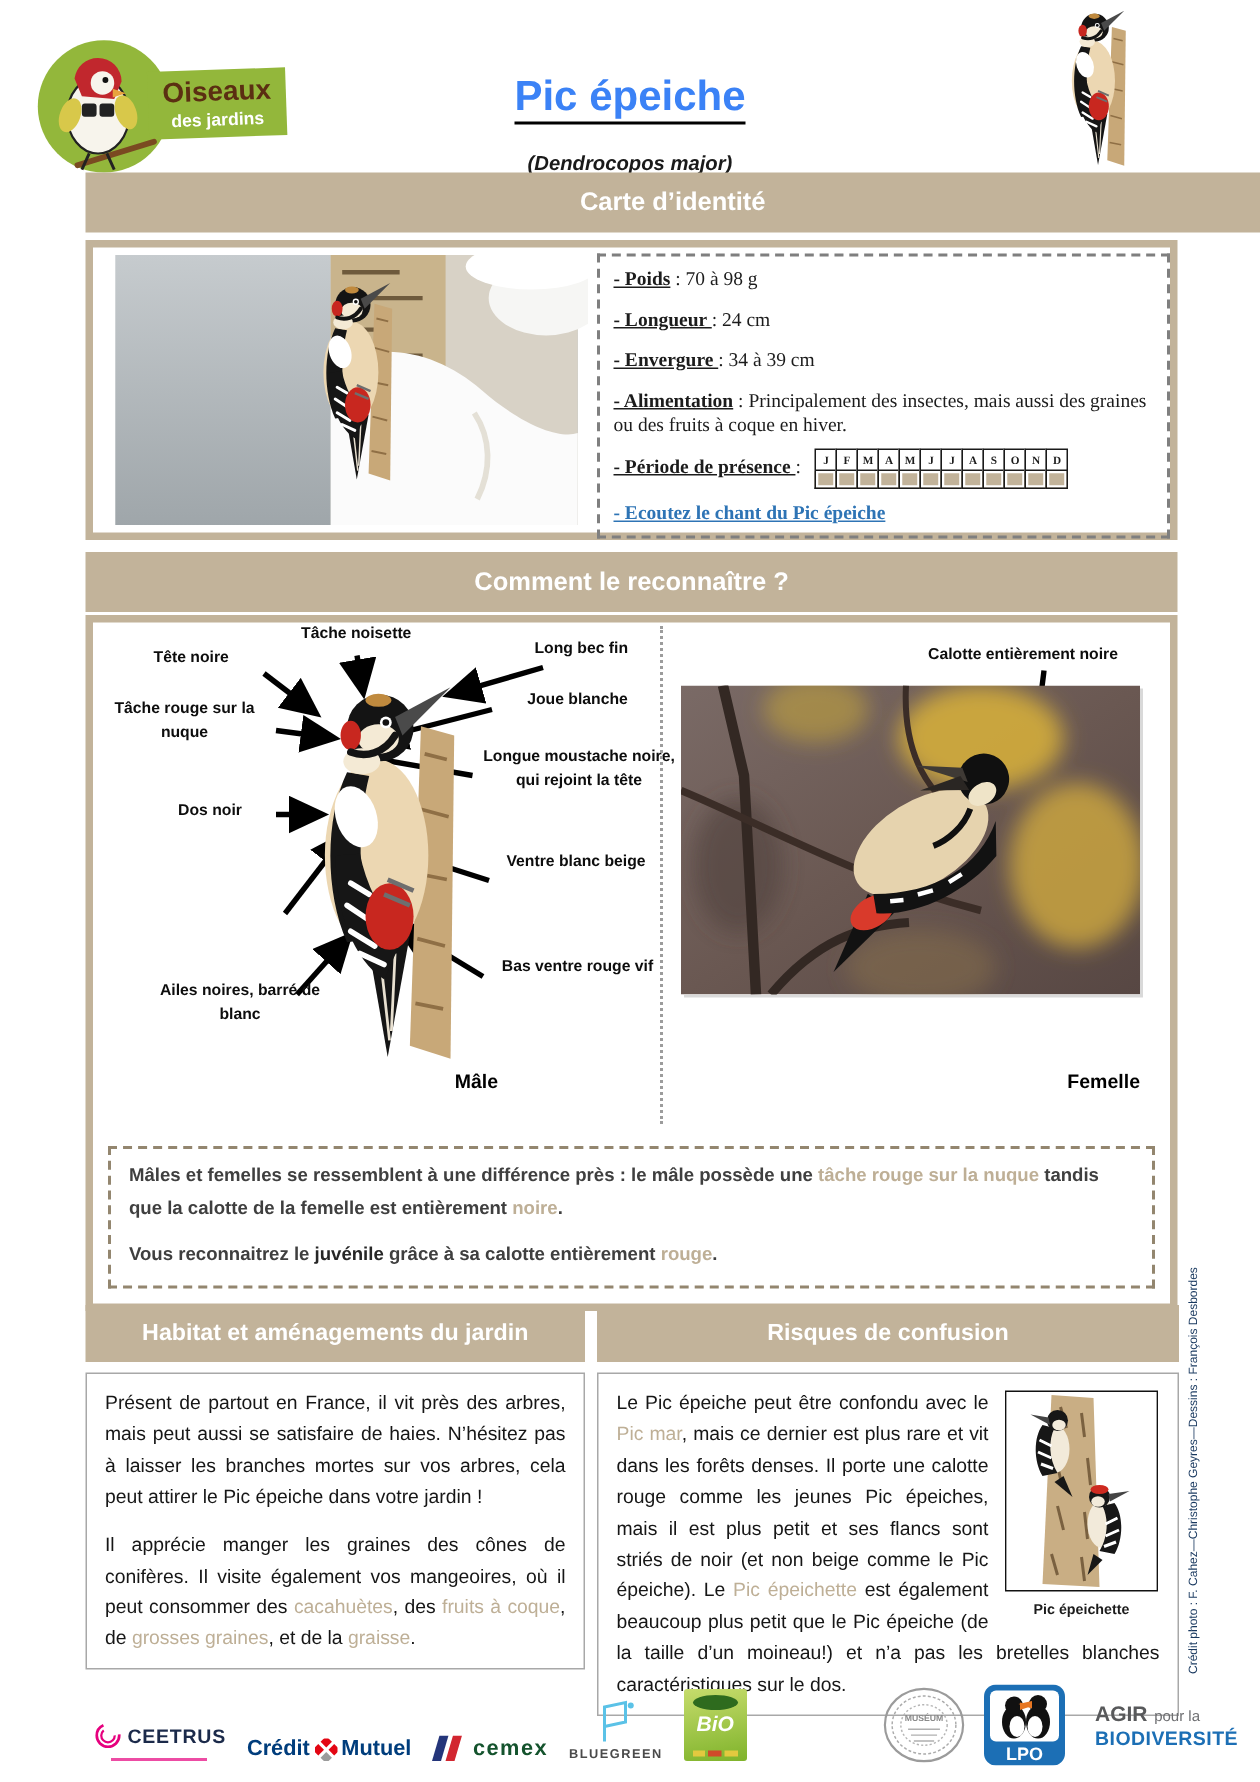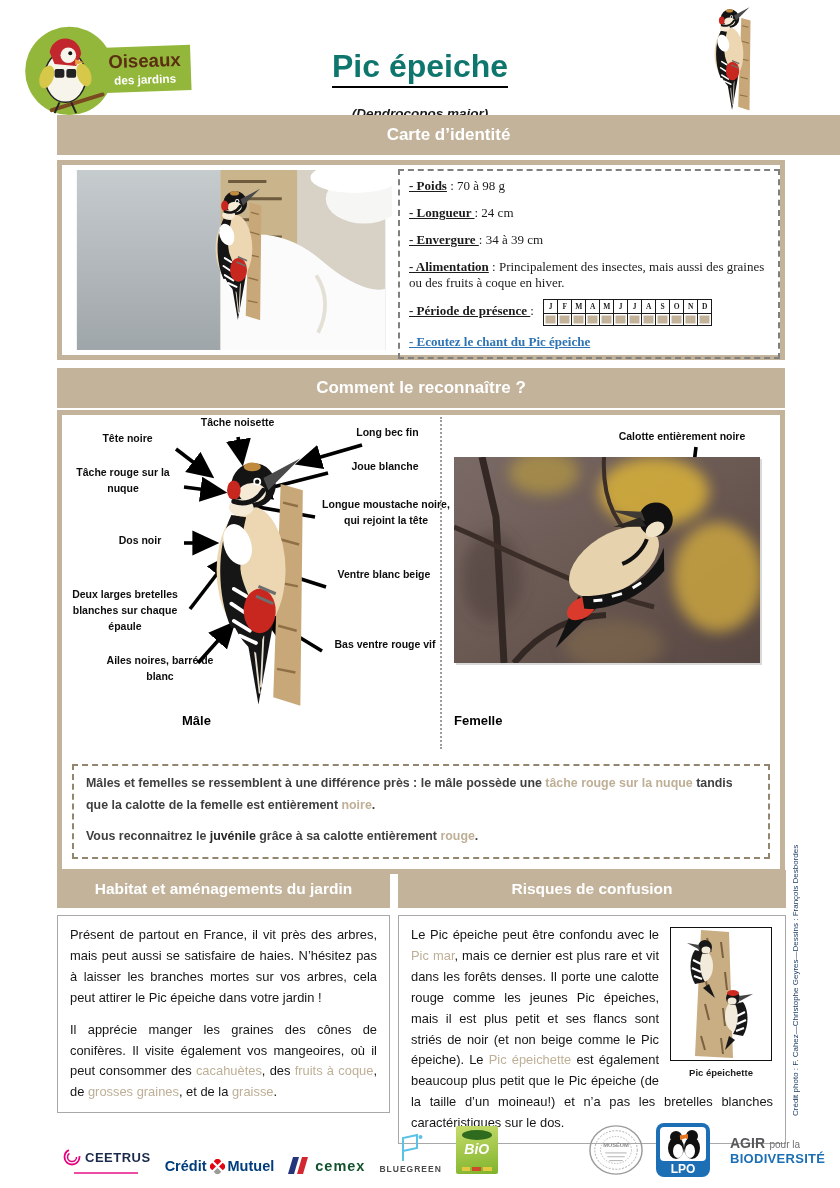--- a/index.html
+++ b/index.html
@@ -1,38 +1,38 @@
 <!DOCTYPE html>
 <html><head>
 <meta charset="utf-8">
 <style>
   html,body{margin:0;padding:0;}
   body{width:840px;height:1188px;background:#fff;font-family:"Liberation Sans","DejaVu Sans",sans-serif;position:relative;overflow:hidden;color:#1c1c1c;}
   .abs{position:absolute;}
   
   .titlebox{left:250px;top:48px;width:340px;text-align:center;}
-  .title{display:inline-block;font-size:32px;font-weight:bold;color:#0f766e;border-bottom:2px solid #000;padding-bottom:1px;}
+  .title{display:inline-block;font-size:28px;font-weight:bold;color:#3b82f6;border-bottom:2px solid #000;padding-bottom:1px;}
   .subtitle{font-size:13.5px;font-style:italic;font-weight:bold;color:#1a1a1a;margin-top:18px;}
   
   .bar{background:#C2B39A;color:#fff;font-weight:bold;font-size:17px;text-align:center;height:40px;line-height:40px;}
   .bar2{background:#C2B39A;color:#fff;font-weight:bold;font-size:15.5px;text-align:center;height:38px;line-height:38px;}
   .framebox{border:5px solid #C2B39A;background:#fff;}
   
   .iddetails{position:absolute;left:336px;top:4px;width:360px;height:172px;border:2px dashed #7f7f7f;padding:7px 9px;font-size:13px;}
   .idrow{margin-bottom:11px;font-family:Liberation Serif, serif;}
   .idlab{font-weight:bold;text-decoration:underline;}
   .cal{display:inline-block;vertical-align:middle;margin-left:6px;}
   .cal-row{display:flex;}
   .cal-m{width:13px;height:13px;border:1px solid #1a1a1a;margin-right:-1px;font-size:7.5px;font-weight:bold;text-align:center;line-height:13px;background:#fff;}
   .cal-f{width:13px;height:11px;border:1px solid #1a1a1a;border-top:none;margin-right:-1px;background:#C2B39A;box-shadow:inset 0 0 0 1.5px #fff;}
   .idlink{color:#2E74B5;font-weight:bold;text-decoration:underline;font-size:13px;}
   
   .recbody{position:relative;height:347px;}
   .dlabel{position:absolute;font-size:10.5px;font-weight:bold;color:#0d0d0d;text-align:center;line-height:1.5;}
-  .caption{position:absolute;font-size:13px;font-weight:bold;text-align:left;color:#000;}
+  .caption{position:absolute;font-size:13px;font-weight:bold;text-align:right;color:#000;}
   .divider{position:absolute;left:378px;top:2px;height:332px;border-left:2px dotted #9c9c9c;}
   .fphoto{position:absolute;left:392px;top:42px;width:306px;height:206px;box-shadow:2px 2px 0 #d9d9d9;}
   .notebox{margin:2px 10px 10px;border:2px dashed #93866F;padding:7px 12px 9px;font-size:12.4px;font-weight:bold;color:#3f3f3f;line-height:1.75;}
   .notebox p{margin:0 0 10px;}
   .notebox p:last-child{margin:0;}
   .hl{color:#BEAF96;}
   .b{font-weight:bold;color:#262626;}
   
   .textbox{border:1px solid #a8a8a8;background:#fff;margin-top:7px;padding:9px 12px;}
   .doc{font-size:12.9px;color:#161616;text-align:justify;line-height:1.62;margin:0 0 11px;}
@@ -219,21 +219,20 @@
       </svg>
 
     <div class="dlabel" style="left:108px;top:0;width:135px">Tâche noisette</div>
     <div class="dlabel" style="left:18px;top:16px;width:95px">Tête noire</div>
     <div class="dlabel" style="left:268px;top:10px;width:115px">Long bec fin</div>
     <div class="dlabel" style="left:2px;top:50px;width:118px">Tâche rouge sur la nuque</div>
     <div class="dlabel" style="left:268px;top:44px;width:110px">Joue blanche</div>
     <div class="dlabel" style="left:255px;top:82px;width:138px">Longue moustache noire, qui rejoint la tête</div>
     <div class="dlabel" style="left:36px;top:118px;width:84px">Dos noir</div>
     <div class="dlabel" style="left:266px;top:152px;width:112px">Ventre blanc beige</div>
-    <div class="dlabel" style="left:0;top:172px;width:126px">Deux larges bretelles blanches sur chaque épaule</div>
     <div class="dlabel" style="left:262px;top:222px;width:122px">Bas ventre rouge vif</div>
     <div class="dlabel" style="left:42px;top:238px;width:112px">Ailes noires, barré de blanc</div>
     <div class="caption" style="left:120px;top:298px;width:150px">Mâle</div>
 
     <div class="divider"></div>
 
     <div class="dlabel" style="left:525px;top:14px;width:190px">Calotte entièrement noire</div>
     <svg class="fphoto" viewBox="0 0 306 206">
       <defs>
         <filter id="blur8" x="-30%" y="-30%" width="160%" height="160%">

